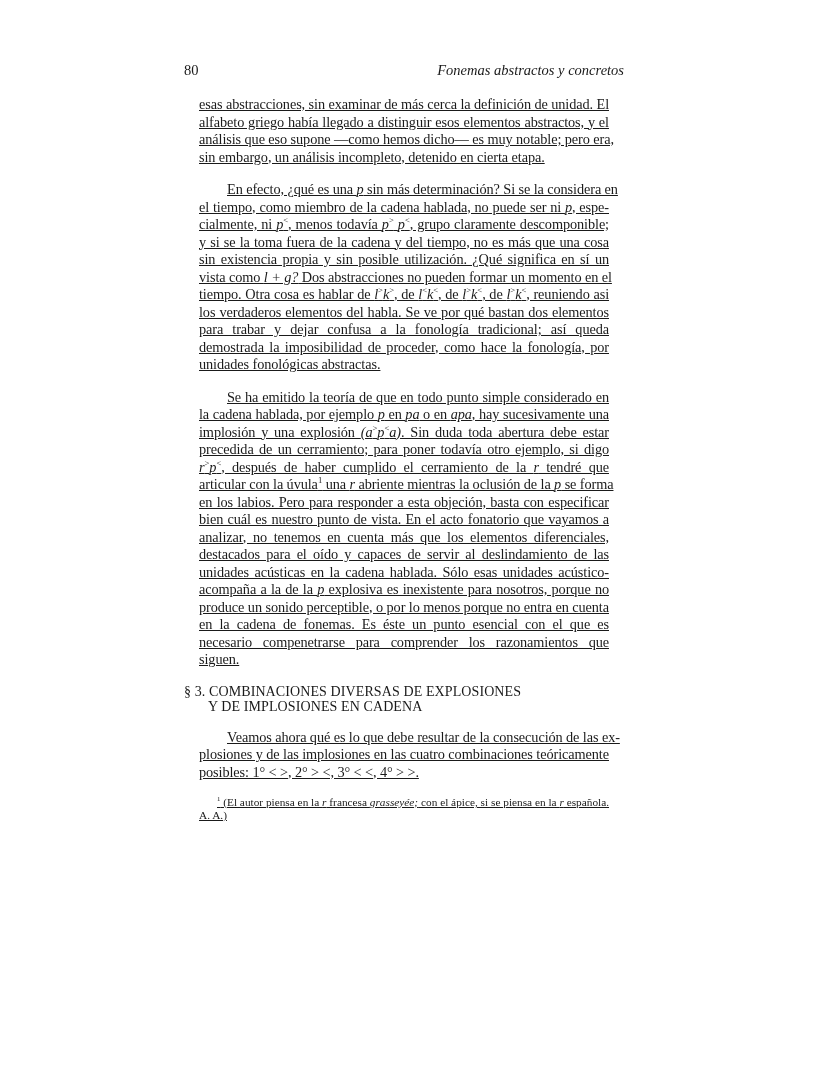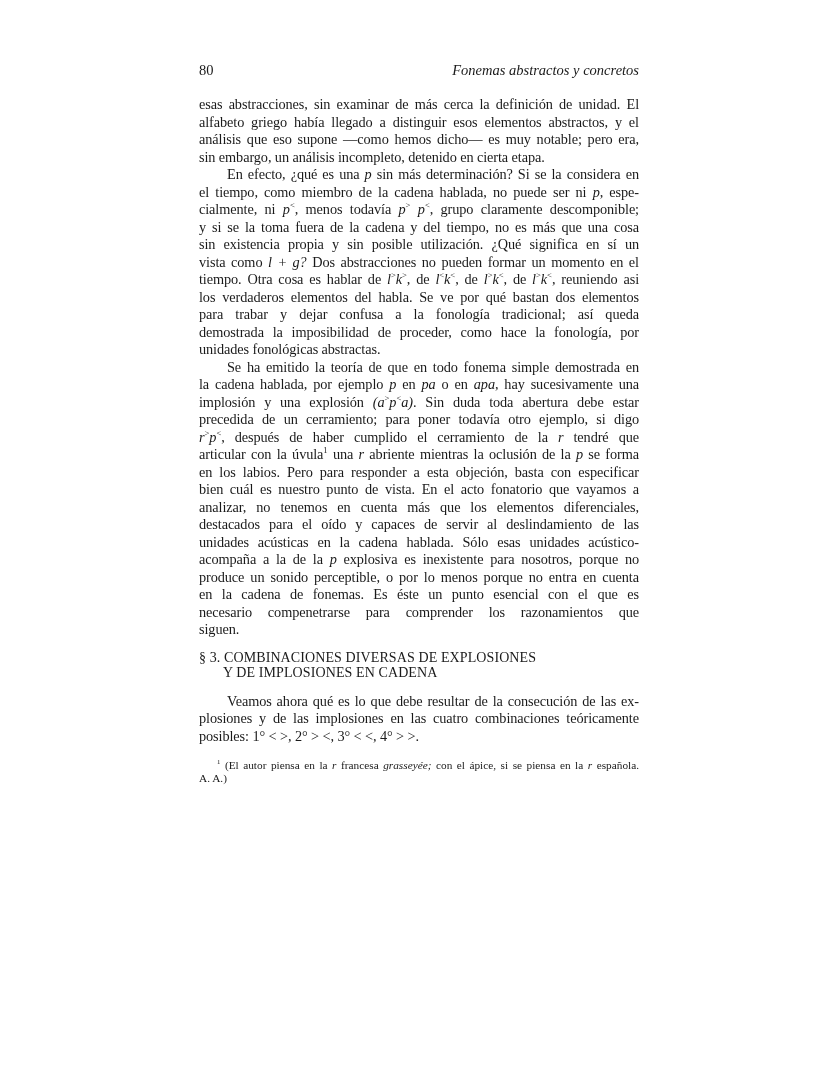--- a/index.html
+++ b/index.html
@@ -11,34 +11,34 @@
     position: relative;
     width: 828px;
     height: 1071px;
     background: #ffffff;
     overflow: hidden;
     font-family: "Liberation Serif", "DejaVu Serif", serif;
     color: #1a1a1a;
   }
   .column {
     position: absolute;
-    left: 199px;
+    left: 184px;
     top: 62px;
     width: 440px;
   }
   .header-row {
     display: flex;
     justify-content: space-between;
     align-items: baseline;
     font-size: 14.5px;
     line-height: 17px;
   }
   .running-title { font-style: italic; margin-left: 40px; }
   .body-host { margin-top: 17px; }
-  .para { margin: 0; }
+  .para { margin: 15px; text-decoration: underline; }
   .tline {
     font-size: 14.3px;
     line-height: 17.5px;
     text-align: justify;
     text-align-last: justify;
     white-space: nowrap;
     letter-spacing: -0.1px;
   }
   .tline.lastline { text-align-last: left; }
   .tline.indent { text-indent: 28px; }
@@ -90,21 +90,21 @@
           <div class="tline"><span>y si se la toma fuera de la cadena y del tiempo, no es más que una cosa</span></div>
           <div class="tline"><span>sin existencia propia y sin posible utilización. ¿Qué significa en sí un</span></div>
           <div class="tline"><span>vista como </span><span class="it">l + g?</span><span> Dos abstracciones no pueden formar un momento en el</span></div>
           <div class="tline"><span>tiempo. Otra cosa es hablar de </span><span class="it">l</span><span class="sup">&gt;</span><span class="it">k</span><span class="sup">&gt;</span><span>, de </span><span class="it">l</span><span class="sup">&lt;</span><span class="it">k</span><span class="sup">&lt;</span><span>, de </span><span class="it">l</span><span class="sup">&gt;</span><span class="it">k</span><span class="sup">&lt;</span><span>, de </span><span class="it">l</span><span class="sup">&gt;</span><span class="it">k</span><span class="sup">&lt;</span><span>, reuniendo asi</span></div>
           <div class="tline"><span>los verdaderos elementos del habla. Se ve por qué bastan dos elementos</span></div>
           <div class="tline"><span>para trabar y dejar confusa a la fonología tradicional; así queda</span></div>
           <div class="tline"><span>demostrada la imposibilidad de proceder, como hace la fonología, por</span></div>
           <div class="tline lastline"><span>unidades fonológicas abstractas.</span></div>
         </div>
         <div class="para">
-          <div class="tline indent"><span>Se ha emitido la teoría de que en todo fonema simple demostrada en</span></div>
+          <div class="tline indent"><span>Se ha emitido la teoría de que en todo punto simple considerado en</span></div>
           <div class="tline"><span>la cadena hablada, por ejemplo </span><span class="it">p</span><span> en </span><span class="it">pa</span><span> o en </span><span class="it">apa</span><span>, hay sucesivamente una</span></div>
           <div class="tline"><span>implosión y una explosión </span><span class="it">(a</span><span class="sup">&gt;</span><span class="it">p</span><span class="sup">&lt;</span><span class="it">a)</span><span>. Sin duda toda abertura debe estar</span></div>
           <div class="tline"><span>precedida de un cerramiento; para poner todavía otro ejemplo, si digo</span></div>
           <div class="tline"><span class="it">r</span><span class="sup">&gt;</span><span class="it">p</span><span class="sup">&lt;</span><span>, después de haber cumplido el cerramiento de la </span><span class="it">r</span><span> tendré que</span></div>
           <div class="tline"><span>articular con la úvula</span><span class="sup">1</span><span> una </span><span class="it">r</span><span> abriente mientras la oclusión de la </span><span class="it">p</span><span> se forma</span></div>
           <div class="tline"><span>en los labios. Pero para responder a esta objeción, basta con especificar</span></div>
           <div class="tline"><span>bien cuál es nuestro punto de vista. En el acto fonatorio que vayamos a</span></div>
           <div class="tline"><span>analizar, no tenemos en cuenta más que los elementos diferenciales,</span></div>
           <div class="tline"><span>destacados para el oído y capaces de servir al deslindamiento de las</span></div>
           <div class="tline"><span>unidades acústicas en la cadena hablada. Sólo esas unidades acústico-</span></div>

